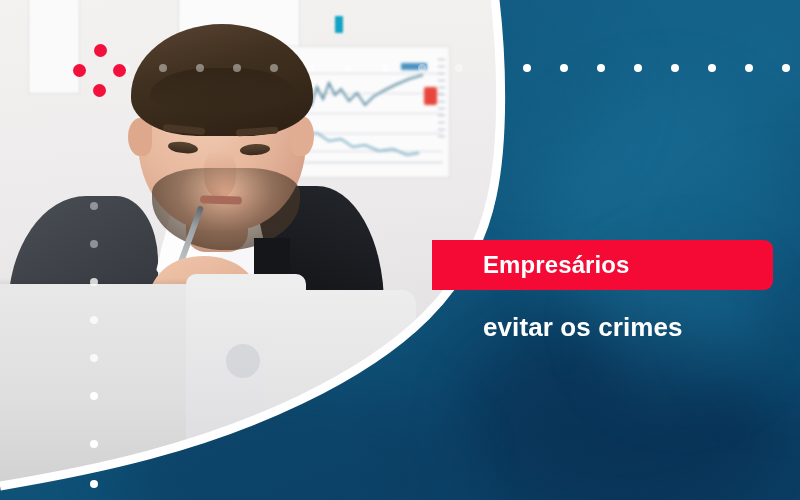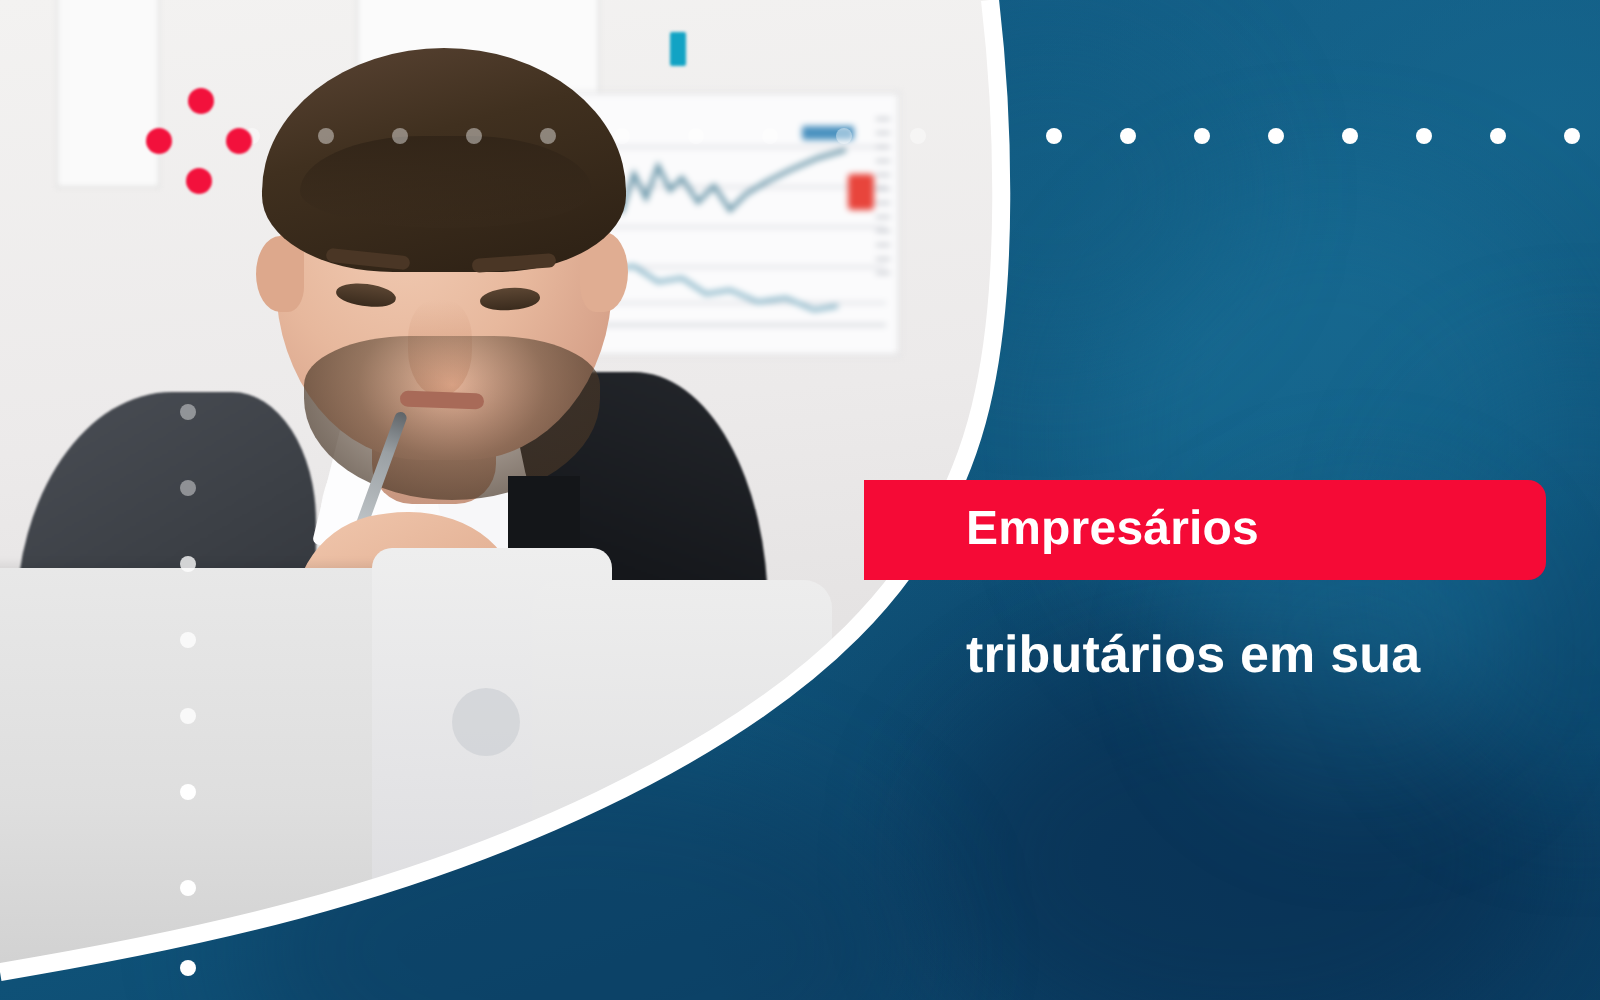--- a/index.html
+++ b/index.html
@@ -482,16 +482,16 @@
   <div class="dot red" style="left:94px; top:44px;"></div>
   <div class="dot red" style="left:73px; top:64px;"></div>
   <div class="dot red" style="left:113px; top:64px;"></div>
   <div class="dot red" style="left:93px; top:84px;"></div>
 
   <div class="badge">
     <span class="badge-label">Empresários</span>
   </div>
 
   <div class="headline">
-    <span class="line">tributários em sua</span>
+    <span class="line">evitar os crimes</span>
   </div>
 
 </div>
 
 </body></html>

